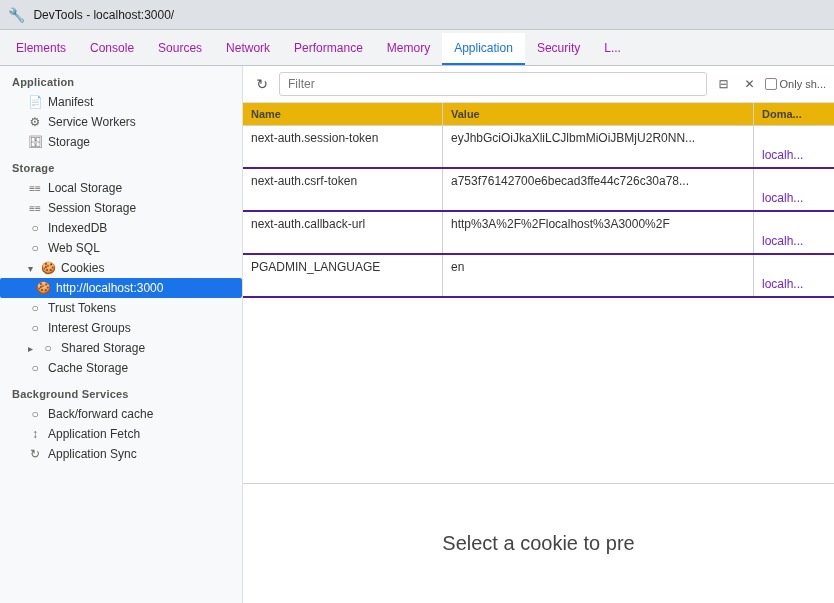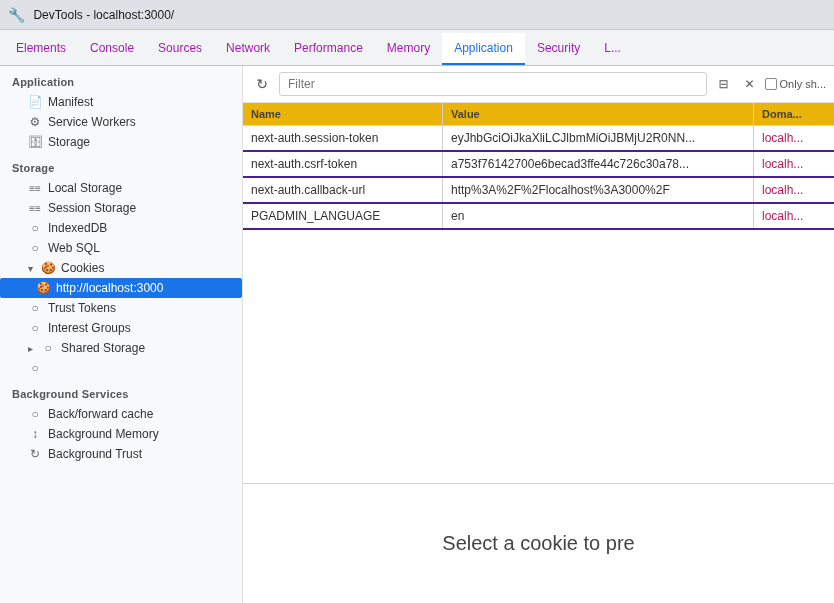--- a/index.html
+++ b/index.html
@@ -127,21 +127,21 @@
     .col-value { flex: 1; padding: 5px 8px; border-right: 1px solid #d0d0d0; overflow: hidden; }
     .col-domain { width: 80px; padding: 5px 8px; }
     
     .table-body { flex: 1; overflow-y: auto; }
     .table-row {
       display: flex; border-bottom: 2px solid #4c1d95;
       cursor: pointer; font-size: 12px;
     }
     .table-row .col-name { color: #333; font-weight: normal; white-space: nowrap; overflow: hidden; text-overflow: ellipsis; }
     .table-row .col-value { color: #333; white-space: nowrap; overflow: hidden; text-overflow: ellipsis; }
-    .table-row .col-domain { color: #be185d; white-space: nowrap; overflow: hidden; text-overflow: ellipsis; }
+    .table-row .col-domain { color: #6d28d9; white-space: nowrap; overflow: hidden; text-overflow: ellipsis; margin-top: 17px; }
     
     
     .bottom-panel {
       height: 120px; border-top: 1px solid #d0d0d0;
       display: flex; align-items: center; justify-content: center;
       background: #fff;
     }
     .select-cookie-text {
       font-size: 20px; font-weight: 400; color: #444;
     }
@@ -228,35 +228,36 @@
         <span class="item-icon">○</span>
         <span class="item-label">Interest Groups</span>
       </div>
       <div class="sidebar-item indent1">
         <span class="expand-arrow">▸</span>
         <span class="item-icon">○</span>
         <span class="item-label">Shared Storage</span>
       </div>
       <div class="sidebar-item indent1">
         <span class="item-icon">○</span>
+        <span class="item-label">Cache Storage</span>
       </div>
 
       <div class="sidebar-section-title">Background Services</div>
 
       <div class="sidebar-item indent1">
         <span class="item-icon">○</span>
         <span class="item-label">Back/forward cache</span>
       </div>
       <div class="sidebar-item indent1">
         <span class="item-icon">↕</span>
-        <span class="item-label">Background Memory</span>
+        <span class="item-label">Application Fetch</span>
       </div>
       <div class="sidebar-item indent1">
         <span class="item-icon">↻</span>
-        <span class="item-label">Background Trust</span>
+        <span class="item-label">Application Sync</span>
       </div>
 
     </div>
   </div>
 
   <div class="content-area">
 
     <div class="filter-bar">
       <div class="refresh-btn" title="Refresh">↻</div>
       <input class="filter-input" type="text" placeholder="Filter" style="">

